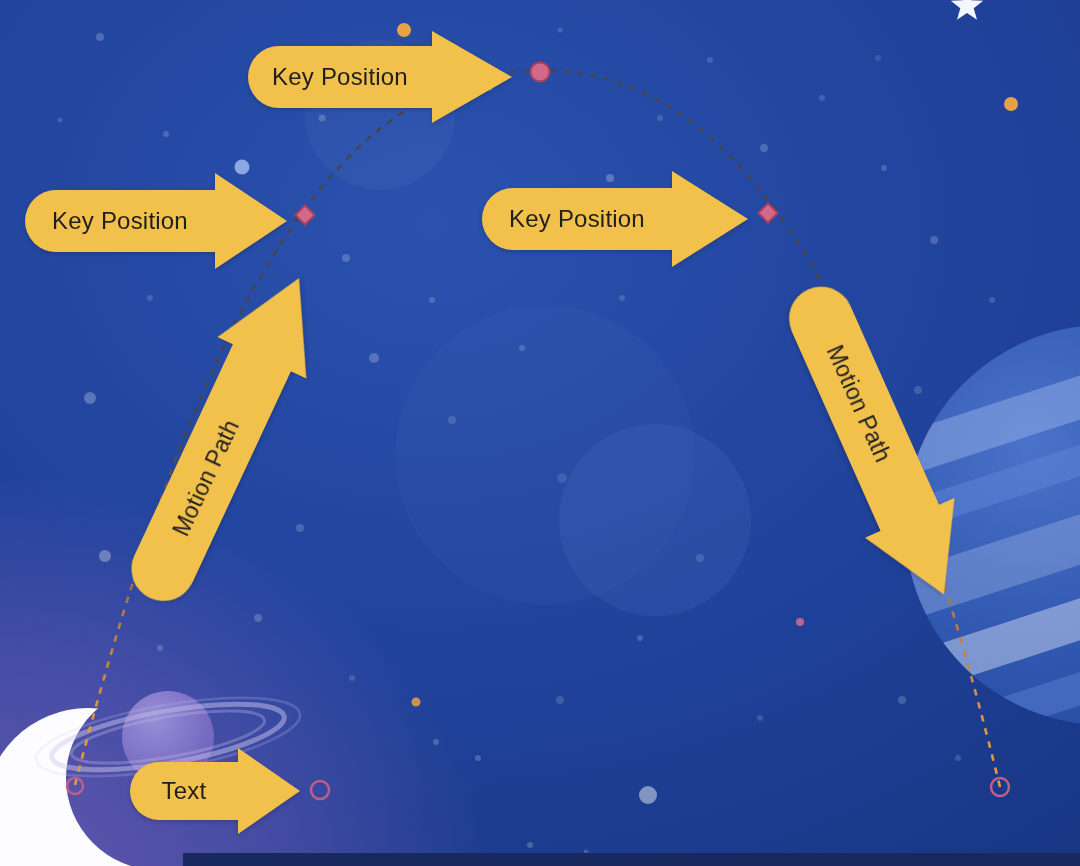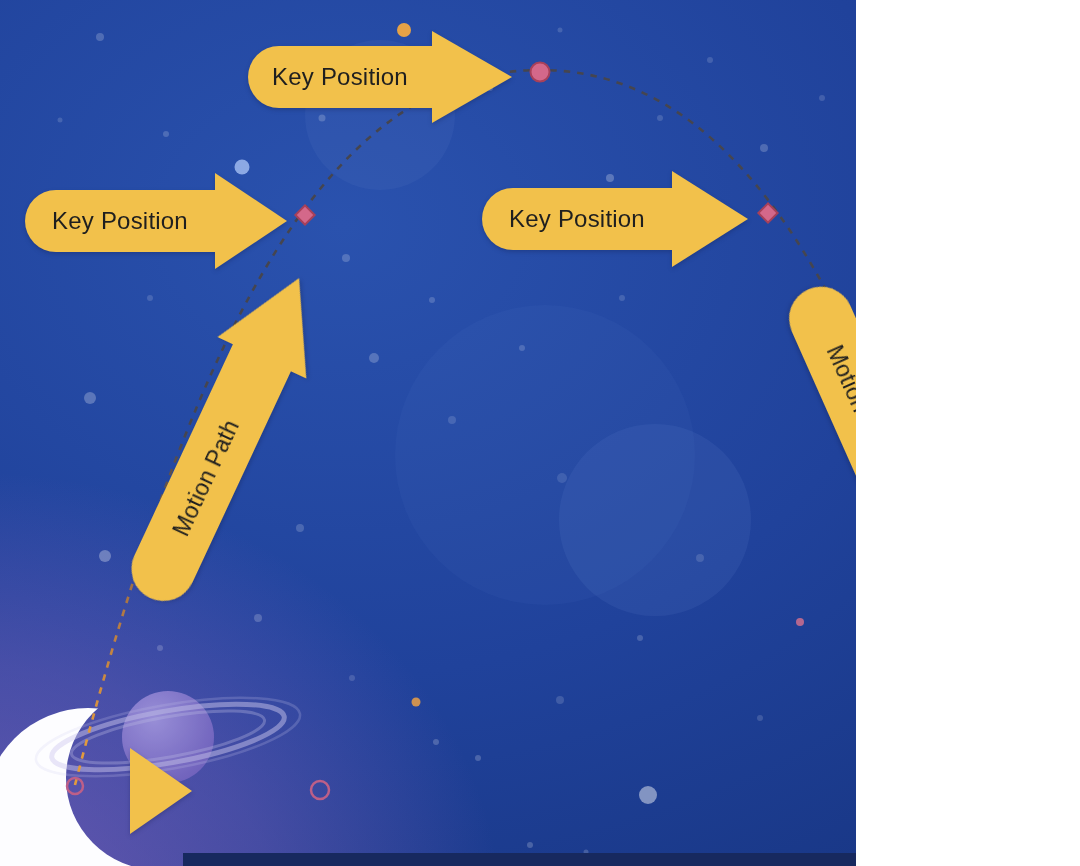--- a/index.html
+++ b/index.html
@@ -1,20 +1,20 @@
 <!DOCTYPE html>
 <html style="--arrow-fill: #f2c14b; --arrow-text: #1f1f1f; --marker-fill: #d4688a; --marker-stroke: #a84059; --marker-ring: #bd5f88; --path-dark: #45454f; --path-orange: #e29a3d; --background-blue: #20429b; --background-purple: #946ac7; --moon-white: #fdfdff; --accent-orange-star: #f0a640;"><head>
 <meta charset="utf-8">
 <style>
   * { margin:0; padding:0; box-sizing:border-box; }
   html, body { width:1080px; height:866px; }
   body { overflow:hidden; font-family:"Liberation Sans", sans-serif; }
 
   .stage {
-    position:relative; width:856px; height:866px; overflow:hidden;
+    position:relative; width:1080px; height:866px; overflow:hidden;
     background:
       radial-gradient(760px 640px at -30px 920px, rgba(148,106,199,0.66) 0%, rgba(148,106,199,0.35) 40%, rgba(148,106,199,0) 70%),
       radial-gradient(1150px 900px at 40% 26%, #2a52ae 0%, #20429b 50%, #16337e 100%);
   }
   .art { position:absolute; left:0; top:0; }
 
   .marker-fill { fill:var(--marker-fill,#d4688a); stroke:var(--marker-stroke,#a84059); stroke-width:2; }
   .marker-ring { fill:none; stroke:var(--marker-ring,#bd5f88); stroke-width:2.5; }
 
   .callout {
@@ -198,16 +198,19 @@
   </div>
 
   <div class="callout" style="left:709px; top:393px; --bw:250px; --bh:64px; --hw:84px; --hh:98px; --fs:23px; transform:rotate(66deg);">
     <div class="c-body">
       <span class="c-label">Motion Path</span>
     </div>
     <div class="c-head"></div>
   </div>
 
   <div class="callout" style="left:130px; top:748px; --bw:108px; --bh:58px; --hw:62px; --hh:86px; --fs:24px;">
+    <div class="c-body">
+      <span class="c-label">Text</span>
+    </div>
     <div class="c-head"></div>
   </div>
 
 </div>
 
 </body></html>

